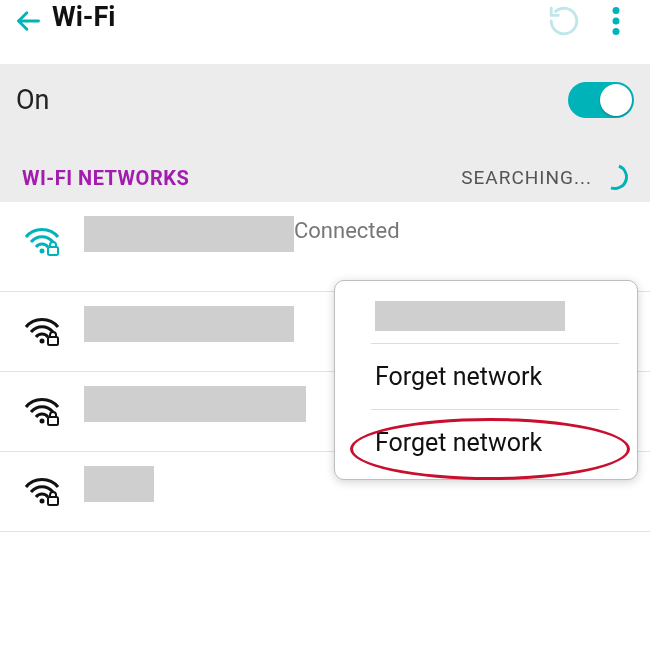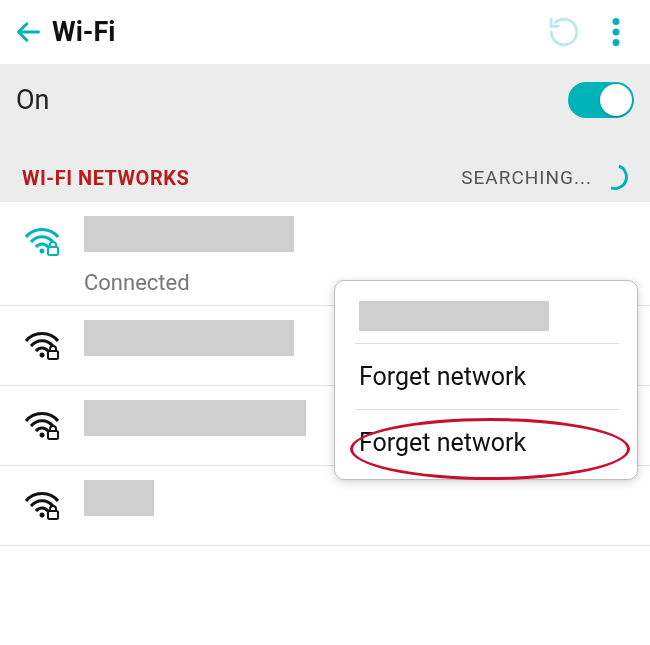--- a/index.html
+++ b/index.html
@@ -2,22 +2,22 @@
 <html><head>
 <meta charset="utf-8">
 <style>
   * { box-sizing: border-box; margin: 0; padding: 0; }
   html, body { width: 650px; height: 645px; font-family: -apple-system, "Segoe UI", Roboto, Arial, sans-serif; background: #fff; overflow: hidden; }
 
   
   .appbar {
     height: 64px;
     display: flex;
-    align-items: center;
-    padding: 8px 8px;
+    align-items: flex-start;
+    padding: 1px 8px;
     background: #fff;
   }
   .appbar .back {
     width: 40px; height: 40px;
     display:flex; align-items:center; justify-content:center;
     color: #00b3b8;
     cursor: pointer;
   }
   .appbar .title {
     font-size: 27px;
@@ -69,21 +69,21 @@
     background:#ececec;
     display:flex;
     align-items:flex-end;
     padding: 0 22px 12px 22px;
     justify-content: space-between;
   }
   .section-label {
     font-size: 20px;
     font-weight:700;
     letter-spacing:0.5px;
-    color:#b91c1c;
+    color:#a21caf;
   }
   .searching {
     display:flex;
     align-items:center;
     gap:10px;
     color:#555;
     font-weight:400;
     letter-spacing:1px;
     font-size:19px;
   }
@@ -107,42 +107,42 @@
     cursor:pointer;
   }
   .row.first { min-height: 90px; }
   .wifi-icon {
     width: 40px; height: 40px;
     flex-shrink:0;
     margin-right: 22px;
     margin-top: 6px;
     display:flex; align-items:center; justify-content:center;
   }
-  .namecol { display:flex; flex-direction:column; gap:16px; }
+  .namecol { display:flex; gap:0; }
   .ssid-placeholder {
     background:#cfcfcf;
     height: 36px;
   }
   .status {
     font-size: 22px;
     color:#777;
     margin-top:2px;
   }
 
   
   .popup {
     position:absolute;
     left: 334px;
     top: 280px;
     width: 304px;
     background:#fff;
     border:1px solid #bdbdbd;
     border-radius:10px;
     box-shadow: 0 2px 10px rgba(0,0,0,0.18);
-    padding: 14px 0 8px 2px;
+    padding: 14px 0 8px 18px;
     z-index: 10;
   }
   .popup-title {
     margin: 6px 22px 12px 22px;
   }
   .popup-title .ssid-placeholder { height:30px; width: 190px; }
   .popup hr {
     border:none; border-top:1px solid #ddd;
     margin: 4px 18px;
   }

